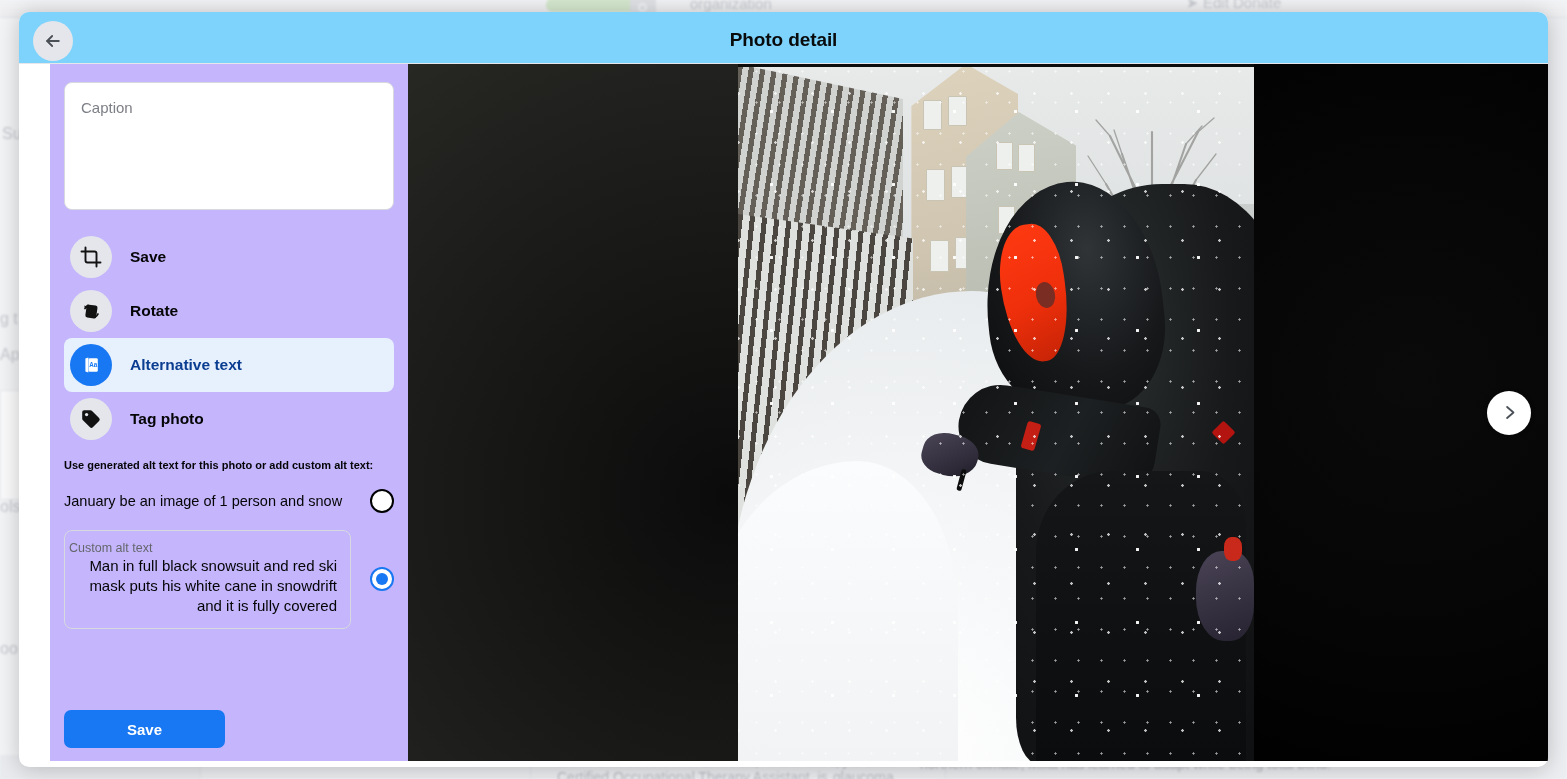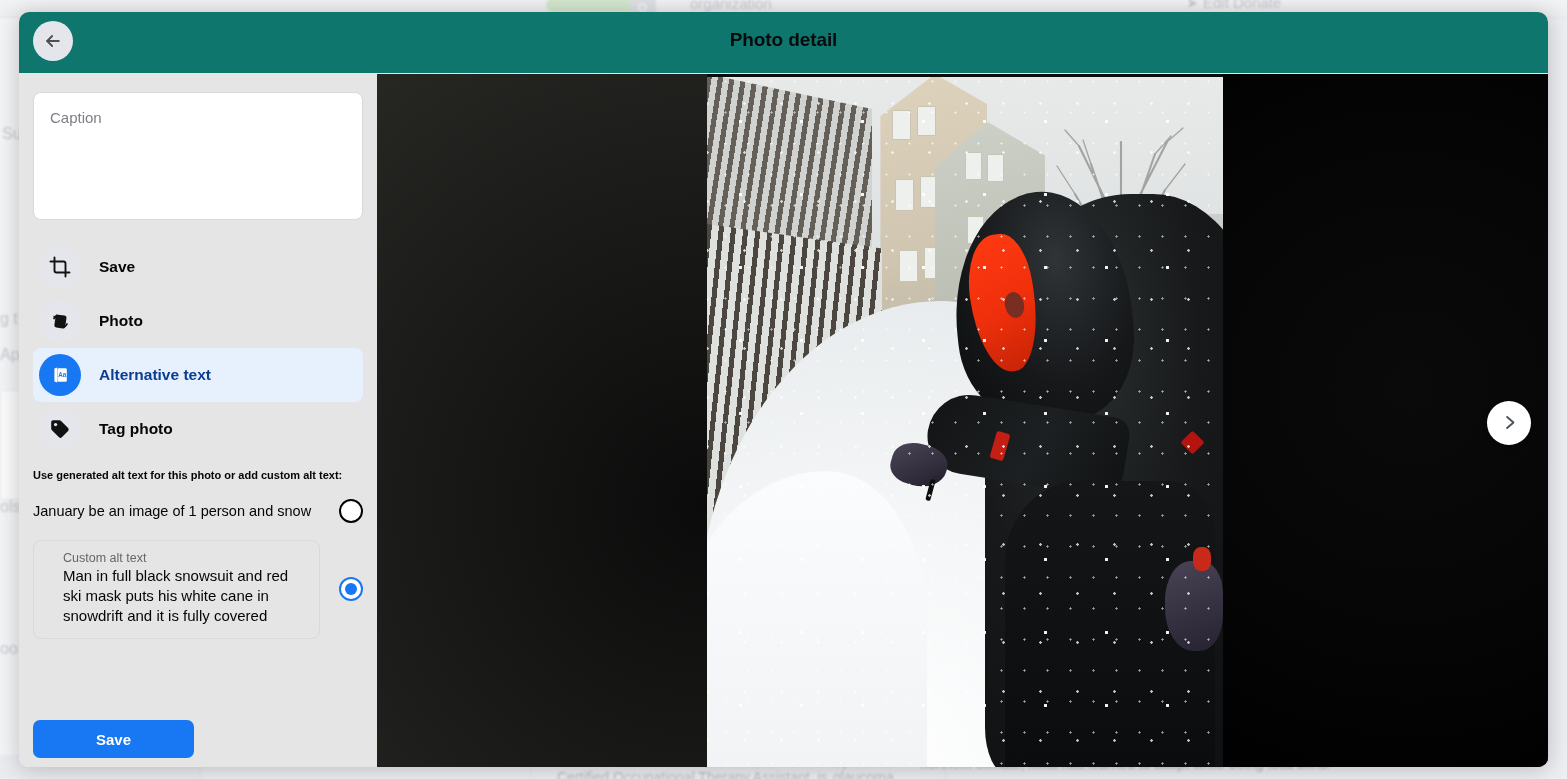--- a/index.html
+++ b/index.html
@@ -72,23 +72,23 @@
     width: 1529px; height: 755px;
     background: #ffffff;
     border-radius: 10px;
     overflow: hidden;
     box-shadow: 0 2px 22px rgba(0,0,0,.22);
   }
 
   
   #modal-header {
     position: relative;
-    height: 62px;
+    height: 52px;
     border-bottom: 1px solid #e6e7ea;
-    background: #0f766e;
+    background: #7dd3fc;
   }
   #back-btn {
     position: absolute; left: 14px; top: 9px;
     width: 40px; height: 40px; border-radius: 50%;
     background: #e4e6eb; border: none;
     display: flex; align-items: center; justify-content: center;
     cursor: pointer;
   }
   #back-btn svg { width: 20px; height: 20px; }
   #modal-title {
@@ -98,24 +98,25 @@
     letter-spacing: -.1px;
   }
 
   
   #modal-body { display: flex; height: 697px; }
 
   
   #left-panel {
     width: 358px;
     height: 697px;
-    background: #e5e5e5;
+    background: #c4b5fd;
     position: relative;
     padding: 0 14px;
     flex: 0 0 358px;
+    margin-left: 31px;
   }
 
   #caption-box {
     margin-top: 18px;
     width: 330px; height: 128px;
     border: 1px solid #d6d9de;
     border-radius: 8px;
     padding: 16px 16px;
     font-size: 15px;
     color: #65676b;
@@ -181,25 +182,25 @@
 
   #custom-row {
     margin-top: 17px;
     width: 330px;
     display: flex; align-items: center; justify-content: space-between;
   }
   #custom-box {
     width: 287px;
     border: 1px solid #d6d9de;
     border-radius: 8px;
-    padding: 10px 13px 12px 29px;
+    padding: 10px 13px 12px 4px;
   }
   #custom-label { font-size: 12.5px; color: #65676b; margin-bottom: 1px; }
   #custom-value {
-    font-size: 15px; color: #050505; line-height: 1.33;
+    font-size: 15px; color: #050505; line-height: 1.33; text-align: right;
   }
 
   #btn-row {
     position: absolute;
     left: 14px; bottom: 13px;
     display: flex; gap: 19px;
   }
   .btn {
     height: 38px; border-radius: 7px; border: none;
     font-size: 15px; font-weight: bold;
@@ -450,21 +451,21 @@
 
         <div class="tool-item">
           <span class="tool-ico">
             <svg viewBox="0 0 24 24">
               <rect x="7" y="6" width="11" height="13" rx="2.2" fill="#121212" transform="rotate(8 12 12)"></rect>
               <path d="M6 9.5 A7 7 0 0 1 9 6.2" fill="none" stroke="#121212" stroke-width="1.7" stroke-linecap="round"></path>
               <path d="M5.2 6.4 L6.1 9.8 L9.4 8.6" fill="#121212"></path>
               <path d="M19 15 A7 7 0 0 1 16 18.3" fill="none" stroke="#121212" stroke-width="1.7" stroke-linecap="round"></path>
             </svg>
           </span>
-          <span class="tool-label">Photo</span>
+          <span class="tool-label">Rotate</span>
         </div>
 
         <div class="tool-item active">
           <span class="tool-ico">
             <svg viewBox="0 0 24 24">
               <path d="M6.4 5.6 L9.4 4.6 V19.4 L6.4 18.4 Z" fill="#fff"></path>
               <rect x="9.6" y="5.2" width="9.2" height="13.6" rx="1.4" fill="#fff"></rect>
               <text x="14.2" y="14.3" font-size="6.3" font-weight="bold" text-anchor="middle" fill="#1877f2" font-family="Liberation Sans, sans-serif">Aa</text>
             </svg>
           </span>

